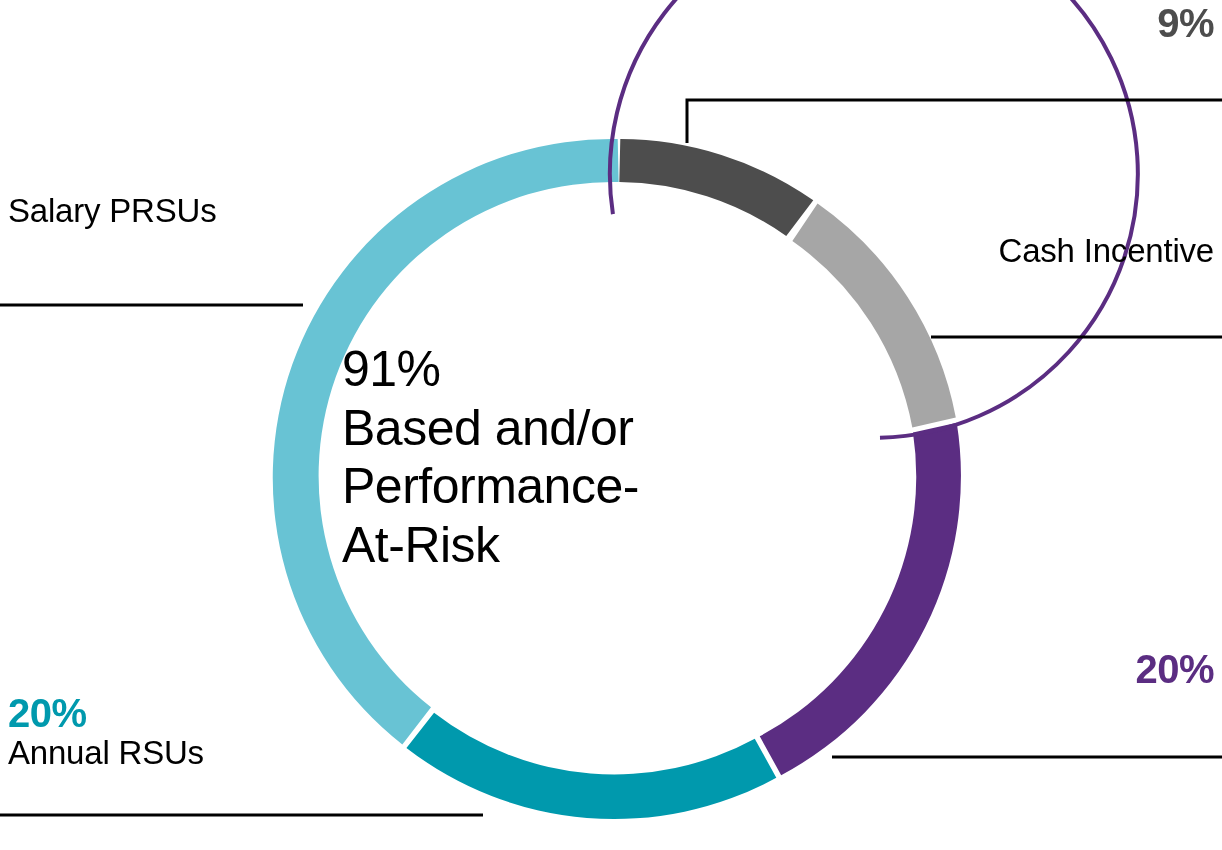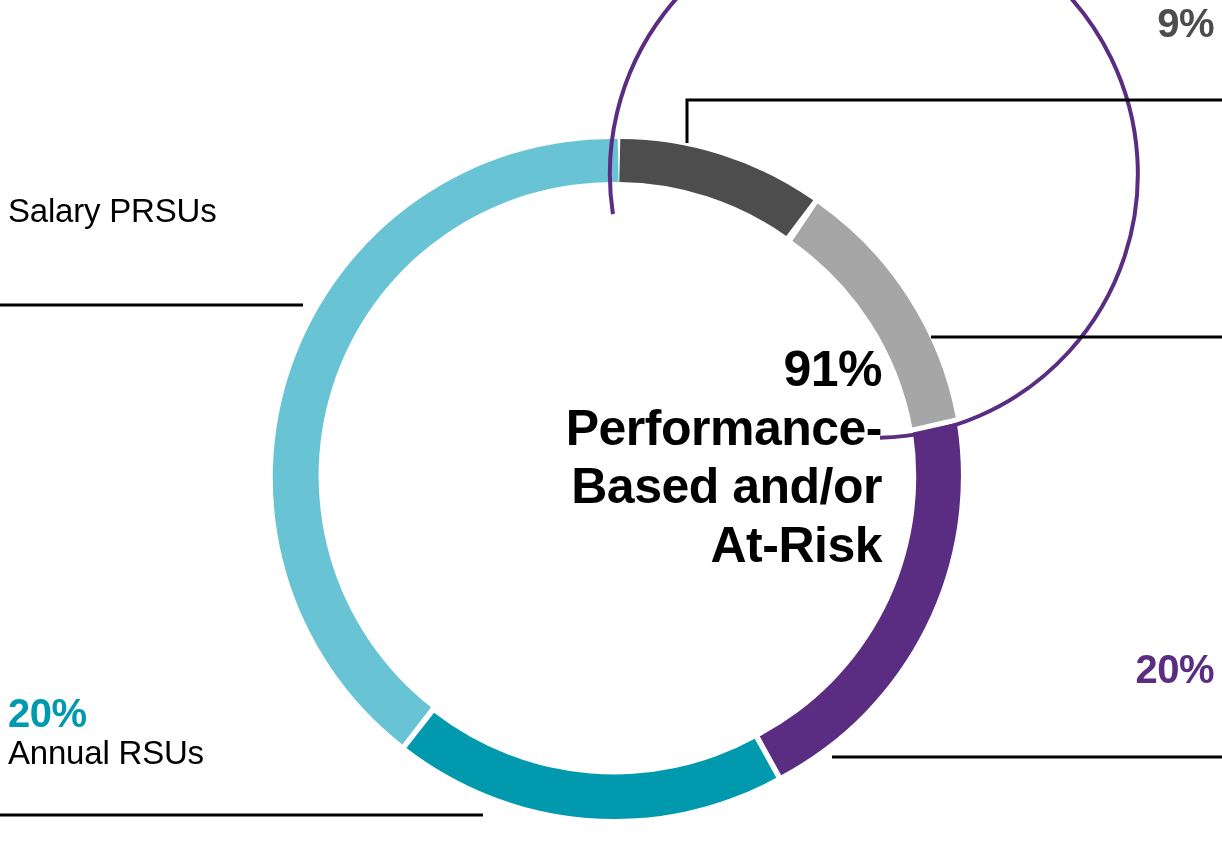--- a/index.html
+++ b/index.html
@@ -25,25 +25,25 @@
     position: absolute;
     left: 0; top: 0;
     width: 1222px;
     height: 850px;
     display: block;
   }
 
   
   .center-text {
     position: absolute;
-    left: 352px;
+    left: 342px;
     top: 340px;
     width: 530px;
-    text-align: right;
-    font-weight: bold;
+    text-align: left;
+    font-weight: normal;
     font-size: 50px;
     line-height: 1.17;
     color: #000000;
     letter-spacing: -0.5px;
   }
   .center-text .cline { display: block; white-space: nowrap; }
 
   
   .callout {
     position: absolute;
@@ -94,30 +94,31 @@
       <polyline points="687,143 687,100 1222,100"></polyline>
       <line x1="931" y1="337" x2="1222" y2="337"></line>
       <line x1="832" y1="757" x2="1222" y2="757"></line>
       <line x1="0" y1="305" x2="303" y2="305"></line>
       <line x1="0" y1="815" x2="483" y2="815"></line>
     </g>
   </svg>
 
   <div class="center-text" style="color: rgb(0, 0, 0);">
     <span class="cline">91%</span>
+    <span class="cline">Based and/or</span>
     <span class="cline">Performance-</span>
-    <span class="cline">Based and/or</span>
     <span class="cline">At-Risk</span>
   </div>
 
   <div class="callout right" id="callout-base-salary">
     <span class="pct" style="color:#4d4d4d">9%</span>
   </div>
 
   <div class="callout right" id="callout-cash-incentive">
+    <span class="name">Cash Incentive</span>
   </div>
 
   <div class="callout right" id="callout-stock-options">
     <span class="pct" style="color:#5b2d82">20%</span>
   </div>
 
   <div class="callout left" id="callout-annual-prsus">
     <span class="name">Salary PRSUs</span>
   </div>
 

